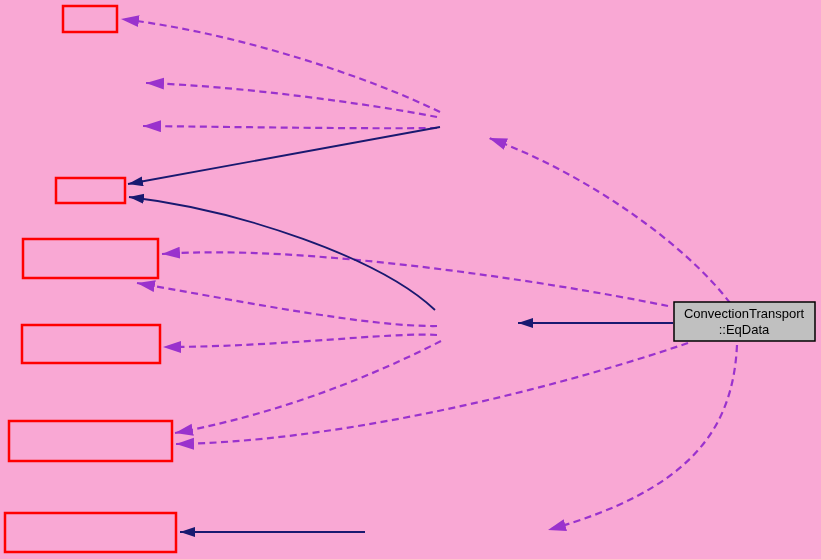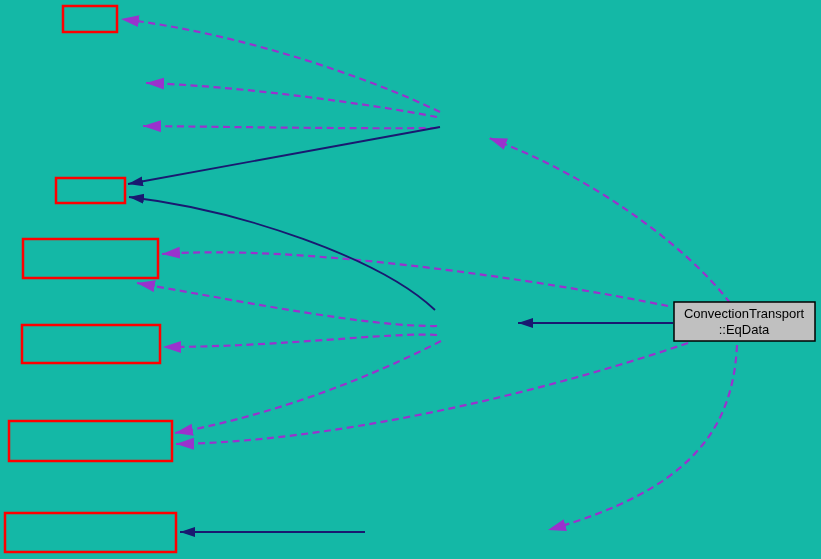--- a/index.html
+++ b/index.html
@@ -4,21 +4,21 @@
 <style>
   html, body {
     margin: 0;
     padding: 0;
     background: #000000;
   }
   .stage {
     position: relative;
     width: 821px;
     height: 559px;
-    background: #14b8a6;
+    background: #f9a8d4;
     overflow: hidden;
   }
   svg { display: block; }
 
   .edge-usage {
     stroke: #9a32cd;
     stroke-width: 2.2;
     fill: none;
     stroke-dasharray: 7 4.5;
   }

